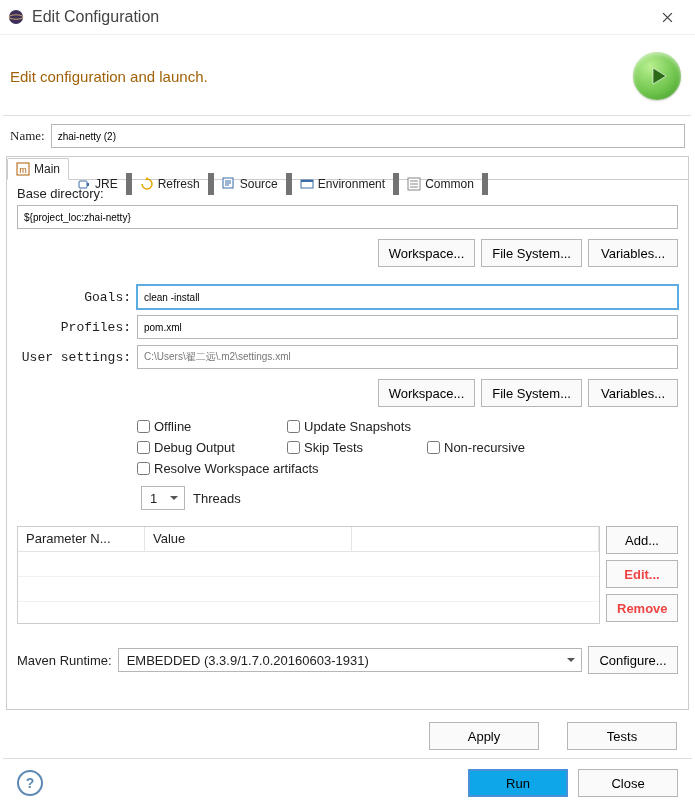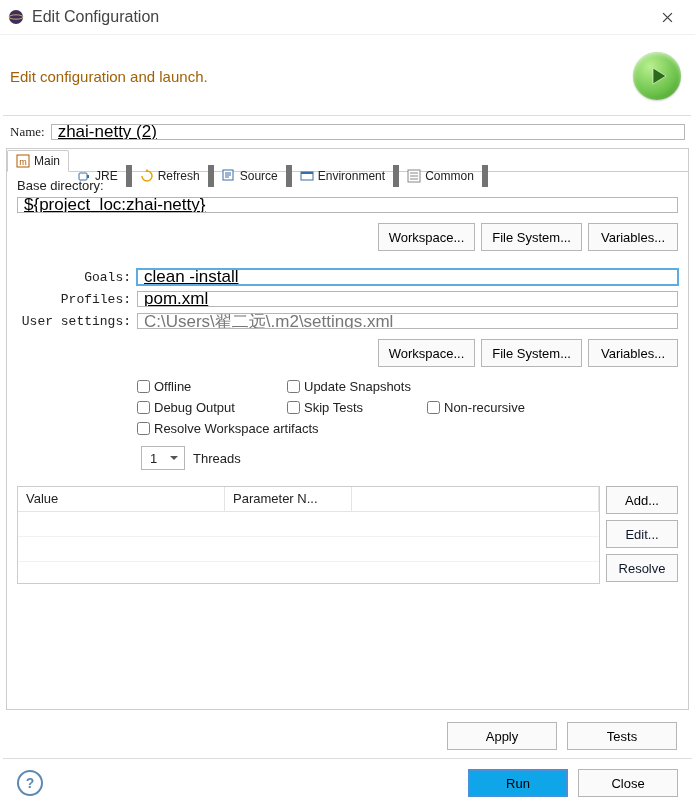--- a/index.html
+++ b/index.html
@@ -108,36 +108,35 @@
     padding: 6px 10px 4px 10px;
     flex: 1;
     display: flex; flex-direction: column;
     gap: 4px;
     min-height: 0;
   }
   .label { font-size: 13px; }
   input[type=text], .input-like {
     border: 1px solid #b6b6b6;
     padding: 3px 6px;
-    font-family: inherit; font-size: 17px;
+    font-family: inherit; font-size: 10px;
     box-sizing: border-box;
-    height: 16px;
+    height: 24px;
     background: #fff;
-    text-decoration: underline;
   }
   .btn {
     border: 1px solid #b6b6b6;
     background: #fafafa;
     min-width: 90px;
     height: 28px;
     font-family: inherit; font-size: 13px;
     padding: 0 10px;
     cursor: default;
   }
-  .btn:disabled { color:#0f172a; }
+  .btn:disabled { color:#ef4444;font-weight:bold; }
   .btn.primary { border: 2px solid #4a90d9; background:#0ea5e9; }
   .btn-row {
     display: flex; justify-content: flex-end; gap: 6px;
     margin-top: 6px;
   }
   .form-grid {
     display: grid;
     grid-template-columns: 120px 1fr;
     row-gap: 6px;
     align-items: center;
@@ -195,21 +194,21 @@
     display:flex; height:24px;
     border-bottom:1px solid #f1f1f1;
   }
   .side-btns { display:flex; flex-direction:column; gap:6px; width:72px;}
   .side-btns .btn { min-width:60px;}
   .runtime-row {
     display:flex; align-items:center; gap:6px; margin-top:18px;
   }
   .runtime-row .select { flex:1;}
   .footer-btns {
-    display:flex; justify-content:flex-end; gap:10px;
+    display:flex; justify-content:flex-end; gap:28px;
     padding: 12px 12px 0 12px;
   }
   .bottom-bar {
     padding: 10px 14px 14px 14px;
     border-top: 1px solid #ddd;
     display:flex; align-items:center;
     margin: 8px 3px 0 3px;
   }
   .help-icon {
     width:22px; height:22px; border:2px solid #5b89b4; color:#5b89b4;
@@ -380,37 +379,44 @@
           <div style="width:116px"></div>
           <div class="select" style="min-width:44px">
             <span>1</span>
           </div>
           <span class="label">Threads</span>
         </div>
 
         <div class="table-area">
           <div class="table">
             <div class="table-header">
+              <div class="th col1">Parameter N...</div>
               <div class="th col2">Value</div>
-              <div class="th col1">Parameter N...</div>
               <div class="th col3"></div>
             </div>
             <div class="table-rows">
               <div class="tr"></div>
               <div class="tr"></div>
               <div class="tr"></div>
             </div>
           </div>
           <div class="side-btns">
             <button class="btn">Add...</button>
             <button class="btn" disabled="">Edit...</button>
-            <button class="btn" disabled="">Resolve</button>
+            <button class="btn" disabled="">Remove</button>
           </div>
         </div>
 
+        <div class="runtime-row">
+          <span class="label">Maven Runtime:</span>
+          <div class="select">
+            <span>EMBEDDED (3.3.9/1.7.0.20160603-1931)</span>
+          </div>
+          <button class="btn">Configure...</button>
+        </div>
       </div>
     </div>
 
     <div class="footer-btns">
       <button class="btn" style="min-width:110px">Apply</button>
       <button class="btn" style="min-width:110px">Tests</button>
     </div>
   </div>
 
   <div class="bottom-bar">

